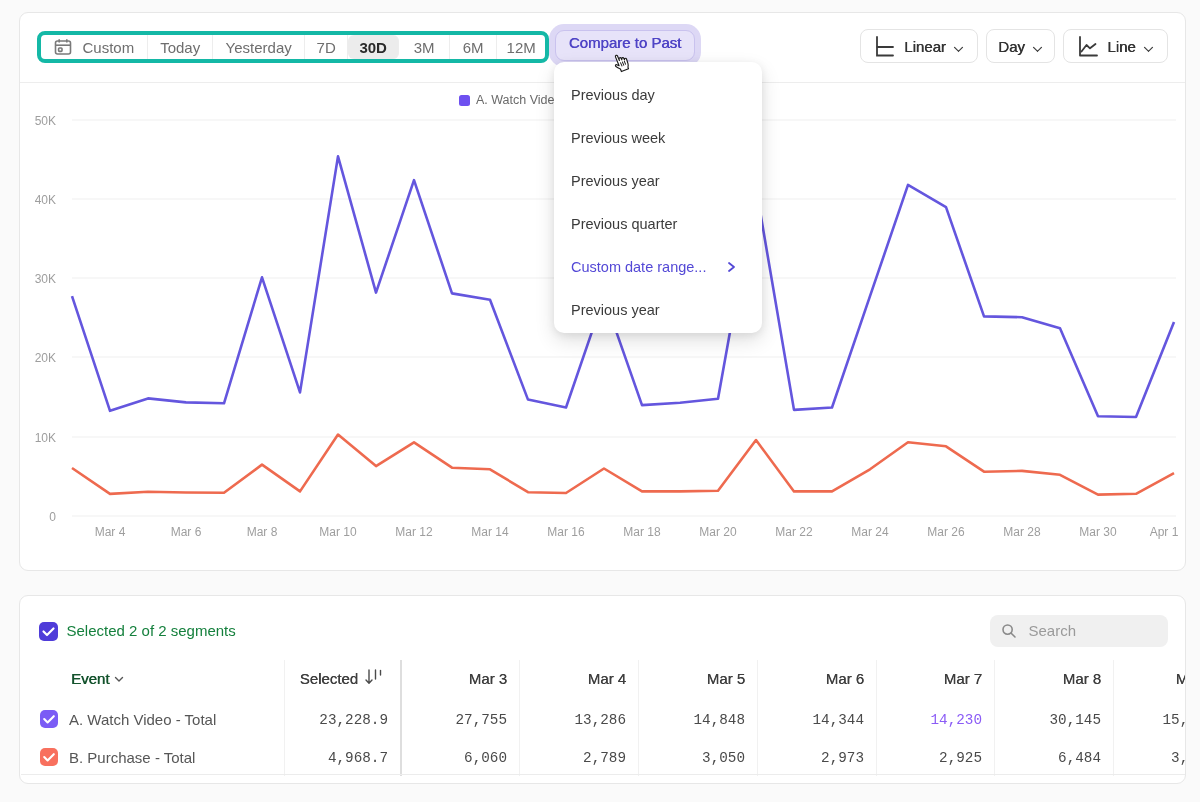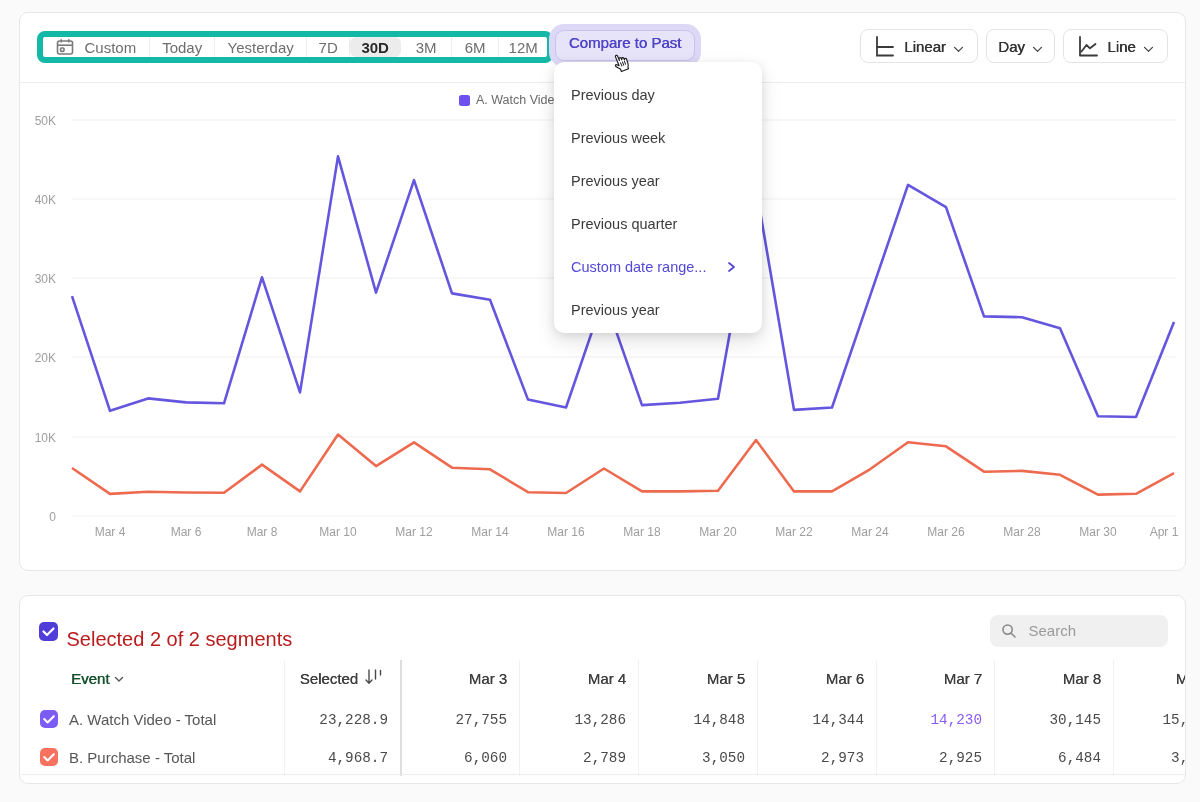--- a/index.html
+++ b/index.html
@@ -1,21 +1,21 @@
 <!DOCTYPE html>
 <html><head>
 <meta charset="utf-8">
 <style>
   * { margin:0; padding:0; box-sizing:border-box; }
   html,body { width:1200px; height:802px; background:#fafafa; font-family:"Liberation Sans", sans-serif; overflow:hidden; }
   .card { position:absolute; background:#fff; border:1px solid #e7e7e7; border-radius:9px; }
   #topcard { left:18.5px; top:12px; width:1167px; height:559px; }
   #botcard { left:18.5px; top:594.5px; width:1167px; height:189px; overflow:hidden; }
   .toolbar { position:absolute; left:0; top:0; width:100%; height:70px; border-bottom:1px solid #ededed; }
-  .seg { position:absolute; left:17px; top:18px; height:32px; display:flex; border:6px solid #14b8a6; border-radius:8px; background:#fff; align-items:stretch; }
+  .seg { position:absolute; left:17px; top:18px; height:32px; display:flex; border:4px solid #14b8a6; border-radius:8px; background:#fff; align-items:stretch; }
   .seg > div { display:flex; align-items:center; justify-content:center; color:#6e6e6e; font-size:15px; border-right:1px solid #ededed; padding:0; }
   .seg > div:last-child { border-right:none; }
   .seg .sel { background:#ececec; color:#2a2a2a; font-weight:bold; border-radius:6px; margin:0; border-right:1px solid #ededed; }
   .btn { position:absolute; height:34px; border:1px solid #e4e4e4; border-radius:8px; background:#fff; display:flex; align-items:center; justify-content:center; font-size:15px; color:#333; font-weight:normal; text-shadow:0.45px 0 0 currentColor; gap:8px; }
   .chev { width:9px; height:9px; display:inline-block; position:relative; }
   .chev::after { content:""; position:absolute; left:0; top:1px; width:7px; height:7px; border-right:2px solid #4a4a4a; border-bottom:2px solid #4a4a4a; transform:rotate(45deg) scale(0.8); border-radius:1px; }
   #cmpbtn { position:absolute; left:555px; top:30px; width:140px; height:31px; background:#e7e3f9; border:1px solid #c9c2ee; border-radius:9px; box-shadow:0 0 0 6px #ddd8f5; display:flex; align-items:center; justify-content:center; color:#4f44c6; font-size:15px; font-weight:normal; text-shadow:0.45px 0 0 currentColor; padding-bottom:6px; }
   #dropdown { position:absolute; left:554px; top:62px; width:208px; height:271px; background:#fff; border-radius:10px; box-shadow:0 8px 20px rgba(0,0,0,0.12), 0 2px 8px rgba(0,0,0,0.08); z-index:20; padding-top:11px; }
   #dropdown .item { height:43px; display:flex; align-items:center; padding-left:17px; font-size:14.5px; color:#3b3b3b; }
   #dropdown .item.purple { color:#5348d6; position:relative; }
@@ -142,21 +142,21 @@
   </g>
 </svg>
 
 <div class="card" id="botcard">
 
   <div style="position:absolute; left:19px; top:26px; width:19px; height:19px; background:#4f3cd9; border-radius:5px;">
     <svg width="19" height="19" viewBox="0 0 19 19" fill="none" stroke="#fff" stroke-width="2.2" stroke-linecap="round" stroke-linejoin="round">
         <path d="M4.5 9.5 L8 13 L14.5 6.5"></path>
       </svg>
   </div>
-  <div style="position:absolute; left:47px; top:29px; font-size:20px; color:#b91c1c; line-height:28px;">Selected 2 of 2 segments</div>
+  <div style="position:absolute; left:47px; top:21px; font-size:15px; color:#15803d; line-height:28px;">Selected 2 of 2 segments</div>
   <div style="position:absolute; left:970px; top:19px; width:178px; height:32px; background:#f0f0f0; border-radius:8px;">
     <svg width="16" height="16" viewBox="0 0 16 16" style="position:absolute; left:11px; top:8px;" fill="none" stroke="#8a8a8a" stroke-width="1.6" stroke-linecap="round">
         <circle cx="6.6" cy="6.6" r="4.6"></circle>
         <line x1="10.2" y1="10.2" x2="14" y2="14"></line>
       </svg>
     <span style="position:absolute; left:39px; top:7px; font-size:15px; color:#9a9a9a;">Search</span>
   </div>
 
   <div style="position:absolute; left:1.5px; top:64px; width:1165px; height:116px;">
 

